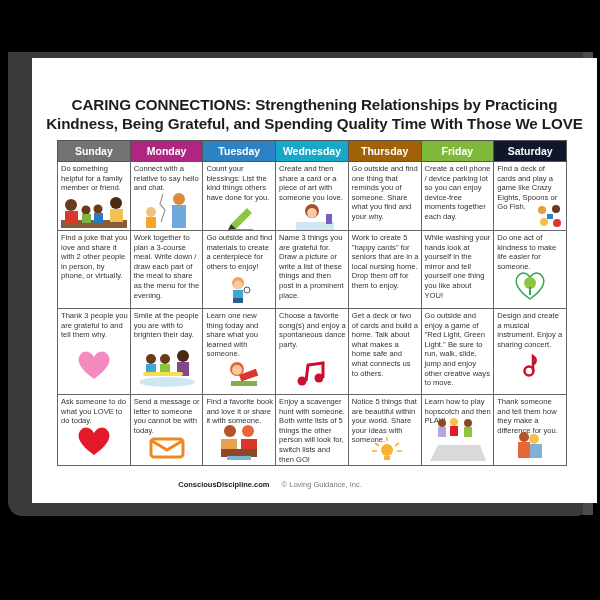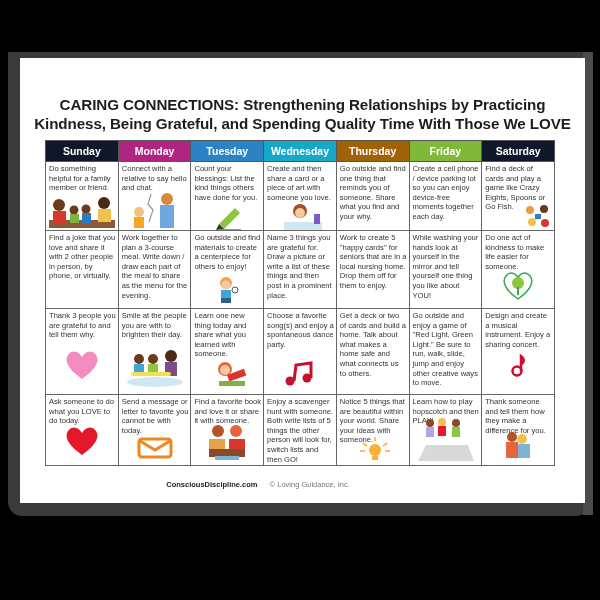--- a/index.html
+++ b/index.html
@@ -1,19 +1,19 @@
 <!DOCTYPE html>
 <html><head>
 <meta charset="utf-8">
 <style>
   html,body{margin:0;padding:0;background:#000;}
   body{width:600px;height:600px;position:relative;overflow:hidden;font-family:"Liberation Sans",sans-serif;}
   .frame{position:absolute;left:8px;top:52px;width:582px;height:464px;background:#3a3a3a;border-radius:0 0 14px 14px;box-shadow:0 2px 6px rgba(0,0,0,.6);}
   .frame-right{position:absolute;left:583px;top:52px;width:10px;height:463px;background:#4b4b4b;}
-  .paper{position:absolute;left:20px;top:58px;width:565px;height:445px;background:#fff;}
+  .paper{position:absolute;left:32px;top:58px;width:565px;height:445px;background:#fff;}
   .title{position:absolute;left:0;top:37px;width:565px;text-align:center;font-weight:bold;font-size:15.2px;line-height:19px;color:#1d1d1d;letter-spacing:-0.1px;}
   .grid{position:absolute;left:25px;top:82px;width:510px;border-collapse:collapse;table-layout:fixed;}
   .grid th{height:20px;color:#fff;font-size:10.5px;font-weight:bold;border:1px solid #555;padding:0;text-align:center;}
   .grid td{border:1px solid #666;vertical-align:top;padding:2px 2px 0 3px;font-size:7.6px;line-height:9.6px;color:#333;position:relative;}
   .r1 td{height:66px;margin-top:36px;} .r2 td{height:75px;margin-top:20px;} .r3 td{height:83px;} .r4 td{height:68px;}
   .txt{display:block;}
   .ill{position:absolute;}
   .footer{position:absolute;left:0;top:422px;width:476px;text-align:center;font-size:7.5px;color:#222;}
   .footer .site{font-weight:bold;margin-right:10px;}
   .footer .copy{color:#777;}
@@ -26,21 +26,21 @@
 
 <div class="paper">
   <div class="title">
     <div>CARING CONNECTIONS: Strengthening Relationships by Practicing</div>
     <div>Kindness, Being Grateful, and Spending Quality Time With Those We LOVE</div>
   </div>
 
   <table class="grid">
     <thead>
       <tr>
-        <th style="background:#0f172a">Sunday</th>
+        <th style="background:#737373">Sunday</th>
         <th style="background:#b0257f">Monday</th>
         <th style="background:#2b83c5">Tuesday</th>
         <th style="background:#16a7c9">Wednesday</th>
         <th style="background:#a16207">Thursday</th>
         <th style="background:#80b93a">Friday</th>
         <th style="background:#0f172a">Saturday</th>
       </tr>
     </thead>
     <tbody>
 
@@ -193,21 +193,21 @@
       </tr>
 
       <tr class="r4">
         <td>
           <span class="txt">Ask someone to do what you LOVE to do today.</span>
           <svg class="ill" style="left:18px;top:30px" width="36" height="32">
             <path d="M18 30 C4 20 0 12 4 6 C8 0 15 2 18 8 C21 2 28 0 32 6 C36 12 32 20 18 30Z" fill="#e3192b"></path>
           </svg>
         </td>
         <td>
-          <span class="txt">Send a message or letter to favorite you cannot be with today.</span>
+          <span class="txt">Send a message or letter to someone you cannot be with today.</span>
           <svg class="ill" style="left:18px;top:42px" width="36" height="22">
             <rect x="2" y="2" width="32" height="18" rx="3" fill="none" stroke="#f0871e" stroke-width="3"></rect>
             <polyline points="3,4 18,13 33,4" fill="none" stroke="#f0871e" stroke-width="3"></polyline>
           </svg>
         </td>
         <td>
           <span class="txt">Find a favorite book and love it or share it with someone.</span>
           <svg class="ill" style="left:14px;top:28px" width="44" height="38">
             <circle cx="13" cy="8" r="6" fill="#b5532a"></circle>
               <circle cx="31" cy="8" r="6" fill="#e8643a"></circle>

